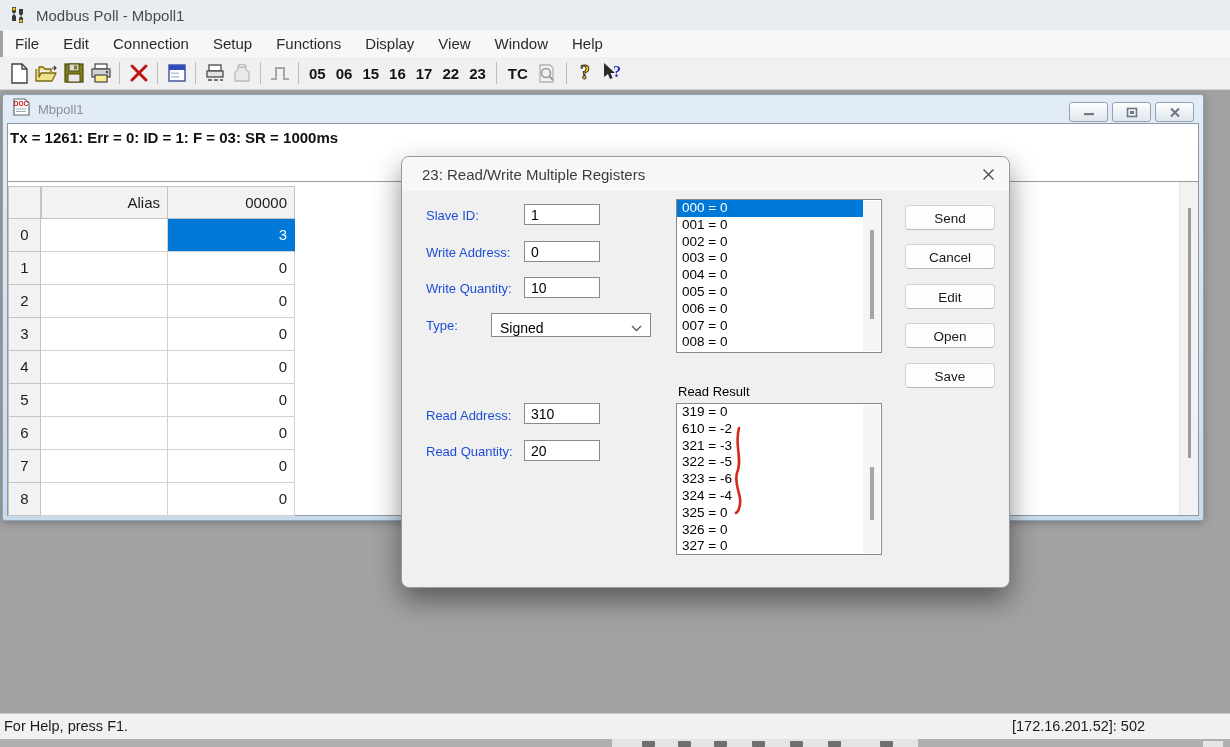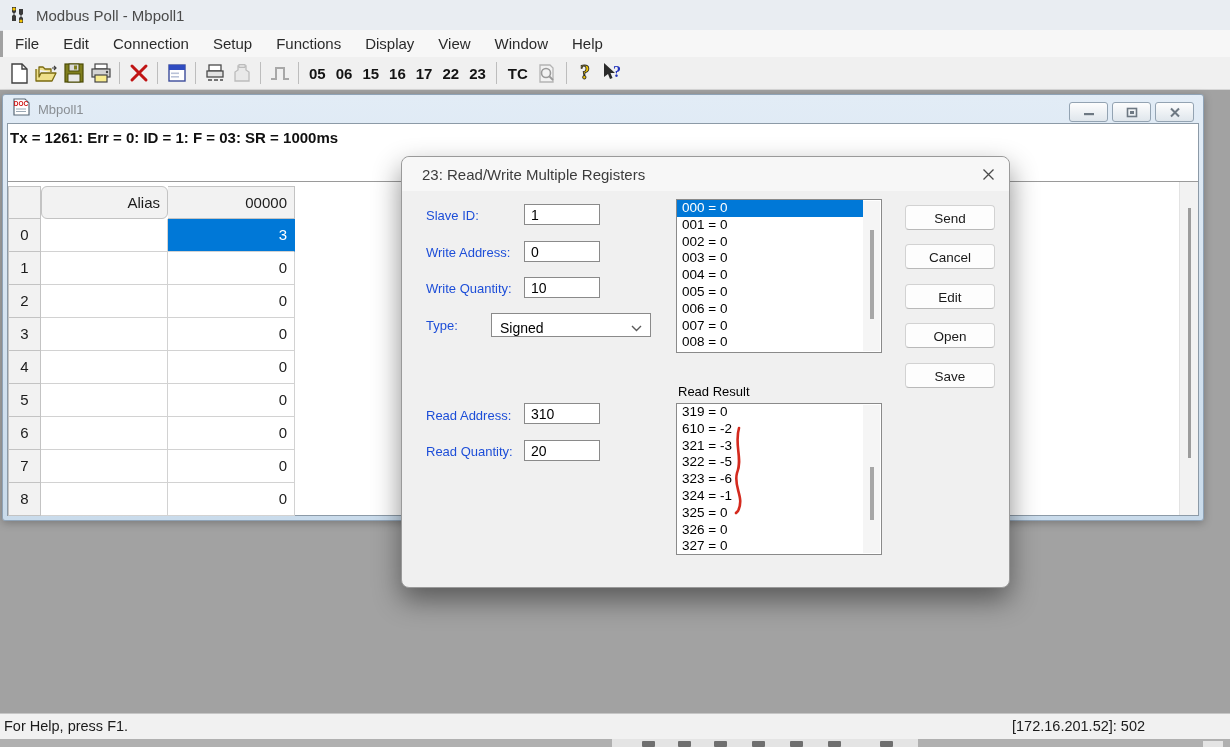--- a/index.html
+++ b/index.html
@@ -251,21 +251,21 @@
       </span>
     </div>
 
     <div class="child-content">
       <div class="txline">Tx = 1261: Err = 0: ID = 1: F = 03: SR = 1000ms</div>
       <div class="grid-sep"></div>
 
       <div class="grid">
         <div class="grow ghead">
           <div class="gcell g-rowhdr"></div>
-          <div class="gcell g-alias" style="text-align:right;padding-right:7px;border-radius:6px;">Alias</div>
+          <div class="gcell g-alias" style="text-align:right;padding-right:7px;">Alias</div>
           <div class="gcell g-val" style="background:#f2f2f2;border:1px solid #c3c3c3;border-left:none;">00000</div>
         </div>
         <div class="grow">
           <div class="gcell g-rowhdr">0</div>
           <div class="gcell g-alias"></div>
           <div class="gcell g-val sel">3</div>
         </div>
         <div class="grow">
           <div class="gcell g-rowhdr">1</div>
           <div class="gcell g-alias"></div>
@@ -365,21 +365,21 @@
     </div>
 
     <span class="rr-label">Read Result</span>
 
     <div class="listbox lb-read">
       <div class="li">319 = 0</div>
       <div class="li">610 = -2</div>
       <div class="li">321 = -3</div>
       <div class="li">322 = -5</div>
       <div class="li">323 = -6</div>
-      <div class="li">324 = -1</div>
+      <div class="li">324 = -4</div>
       <div class="li">325 = 0</div>
       <div class="li">326 = 0</div>
       <div class="li">327 = 0</div>
       <div class="lb-track">
         <div class="lb-thumb" style="top:62px;height:53px;"></div>
       </div>
     </div>
 
     <span class="annotation">
       <svg width="36" height="100" viewBox="0 0 36 100">

